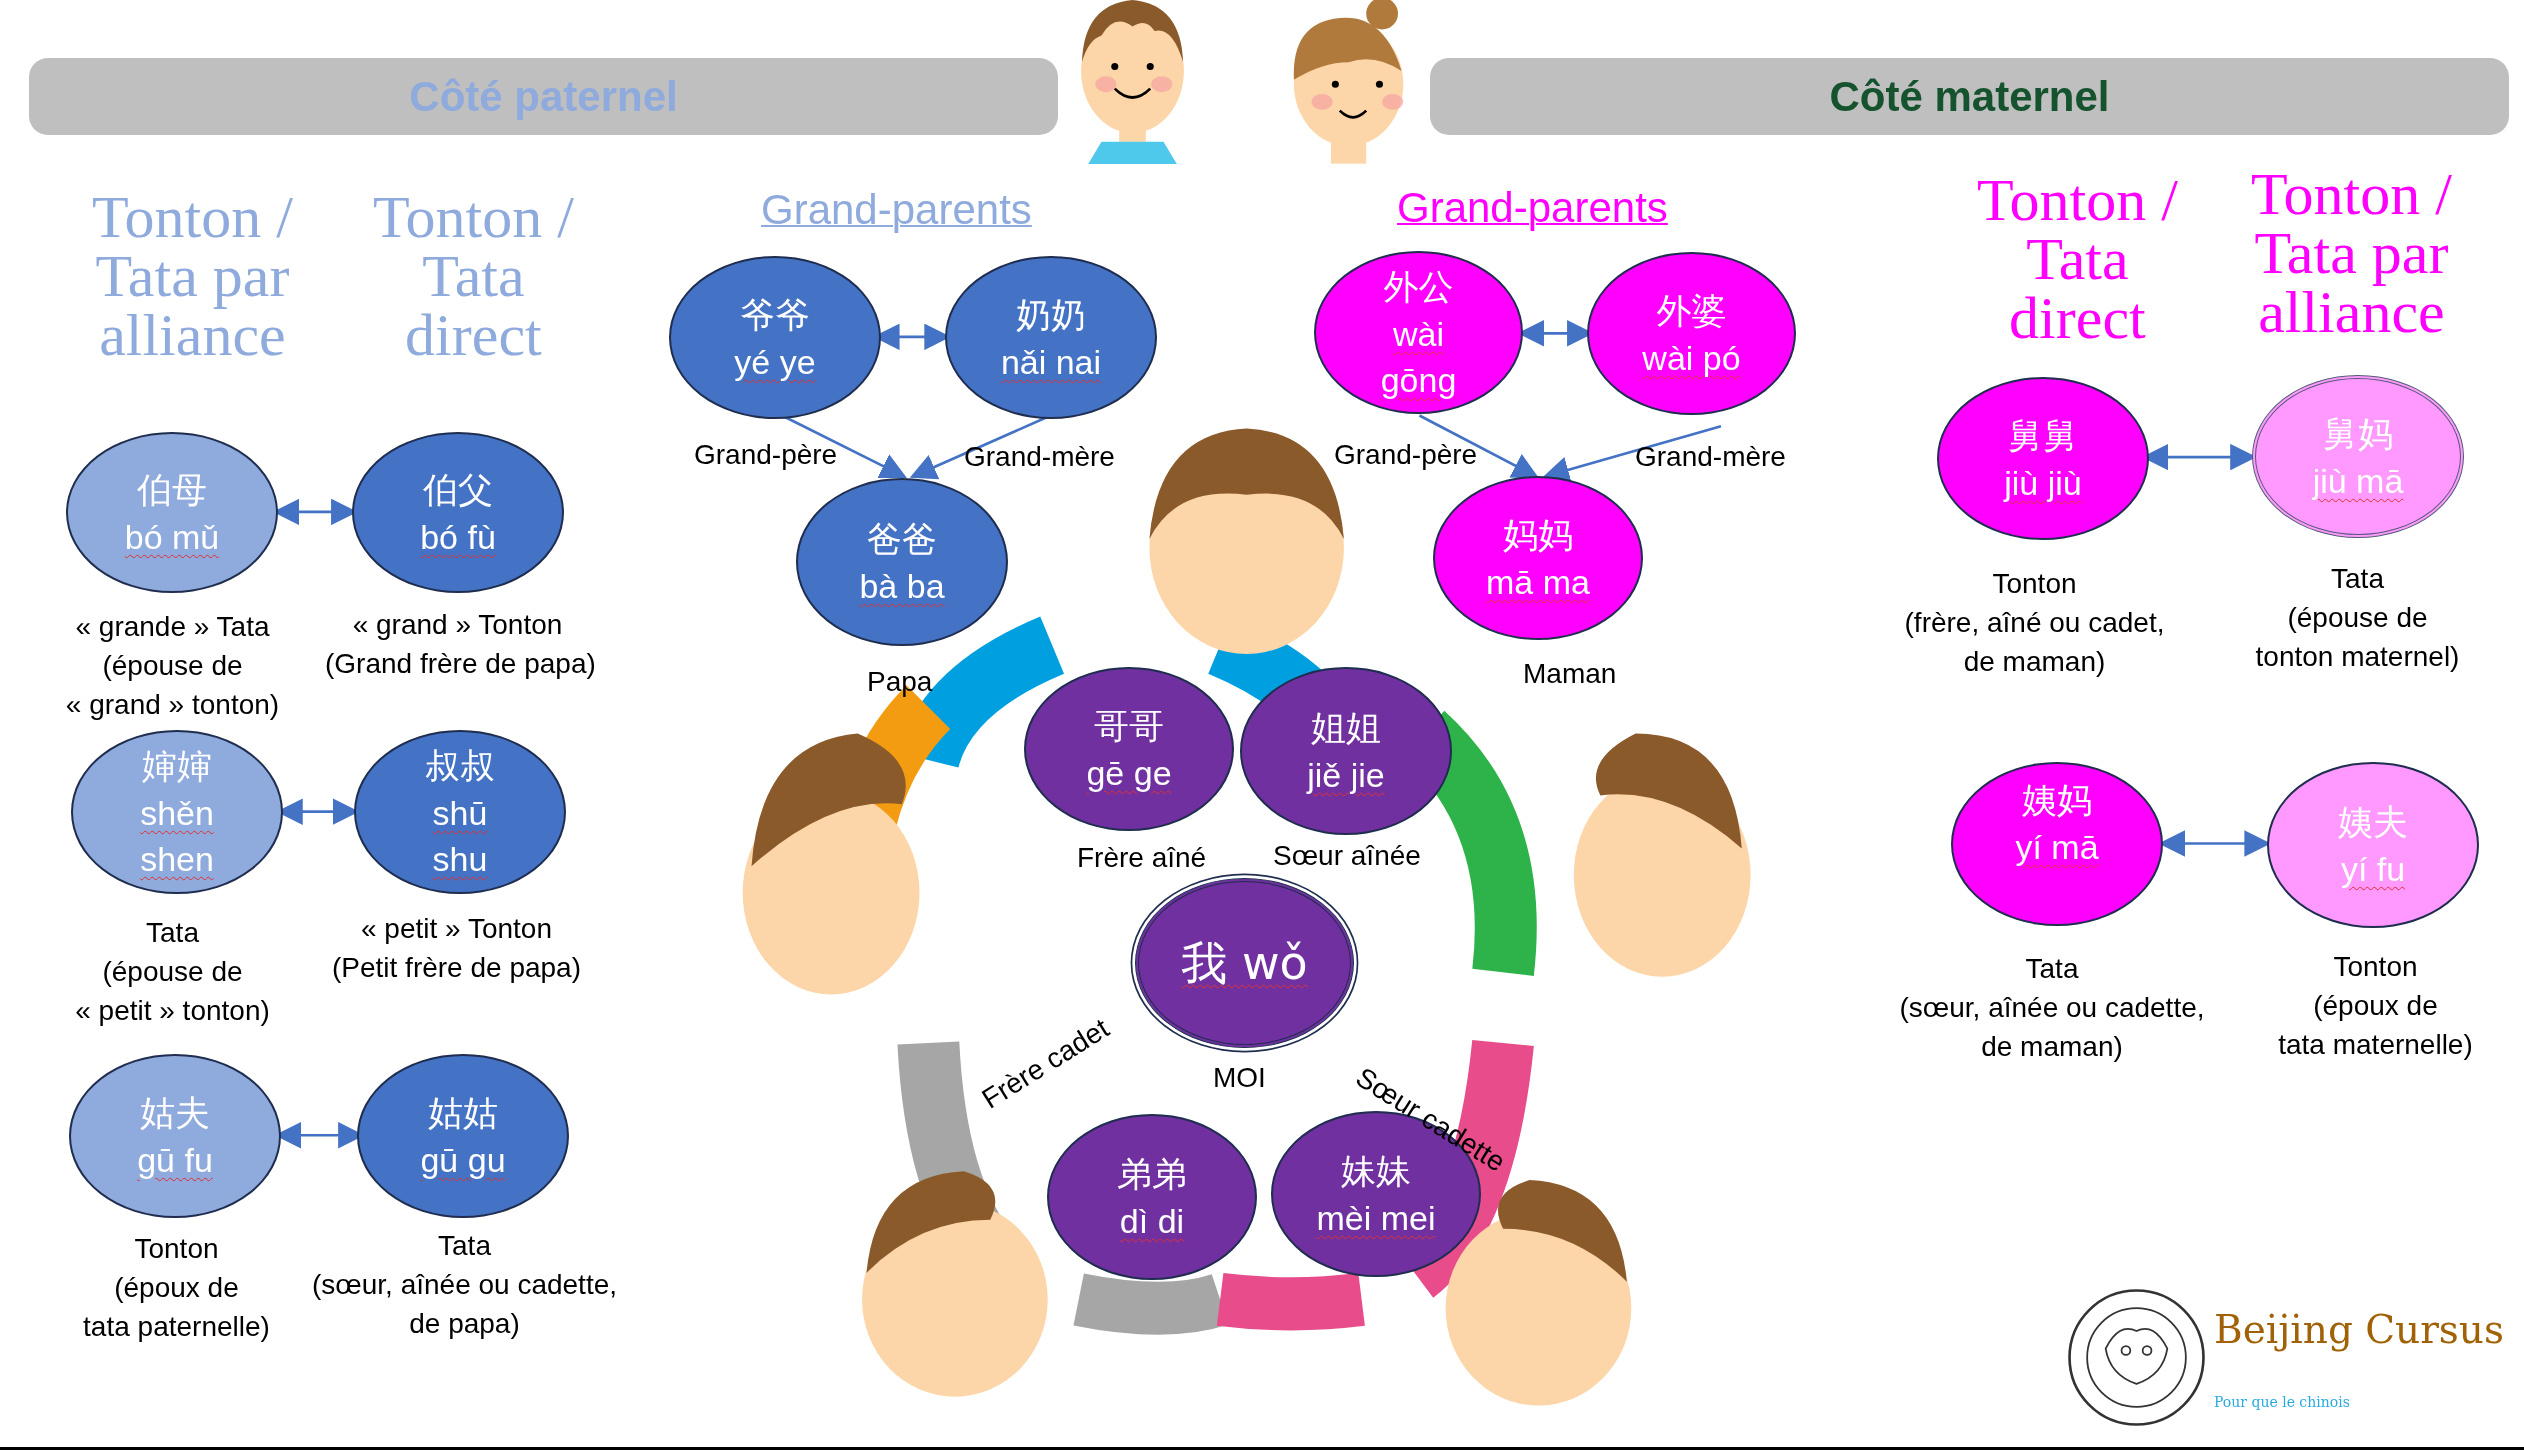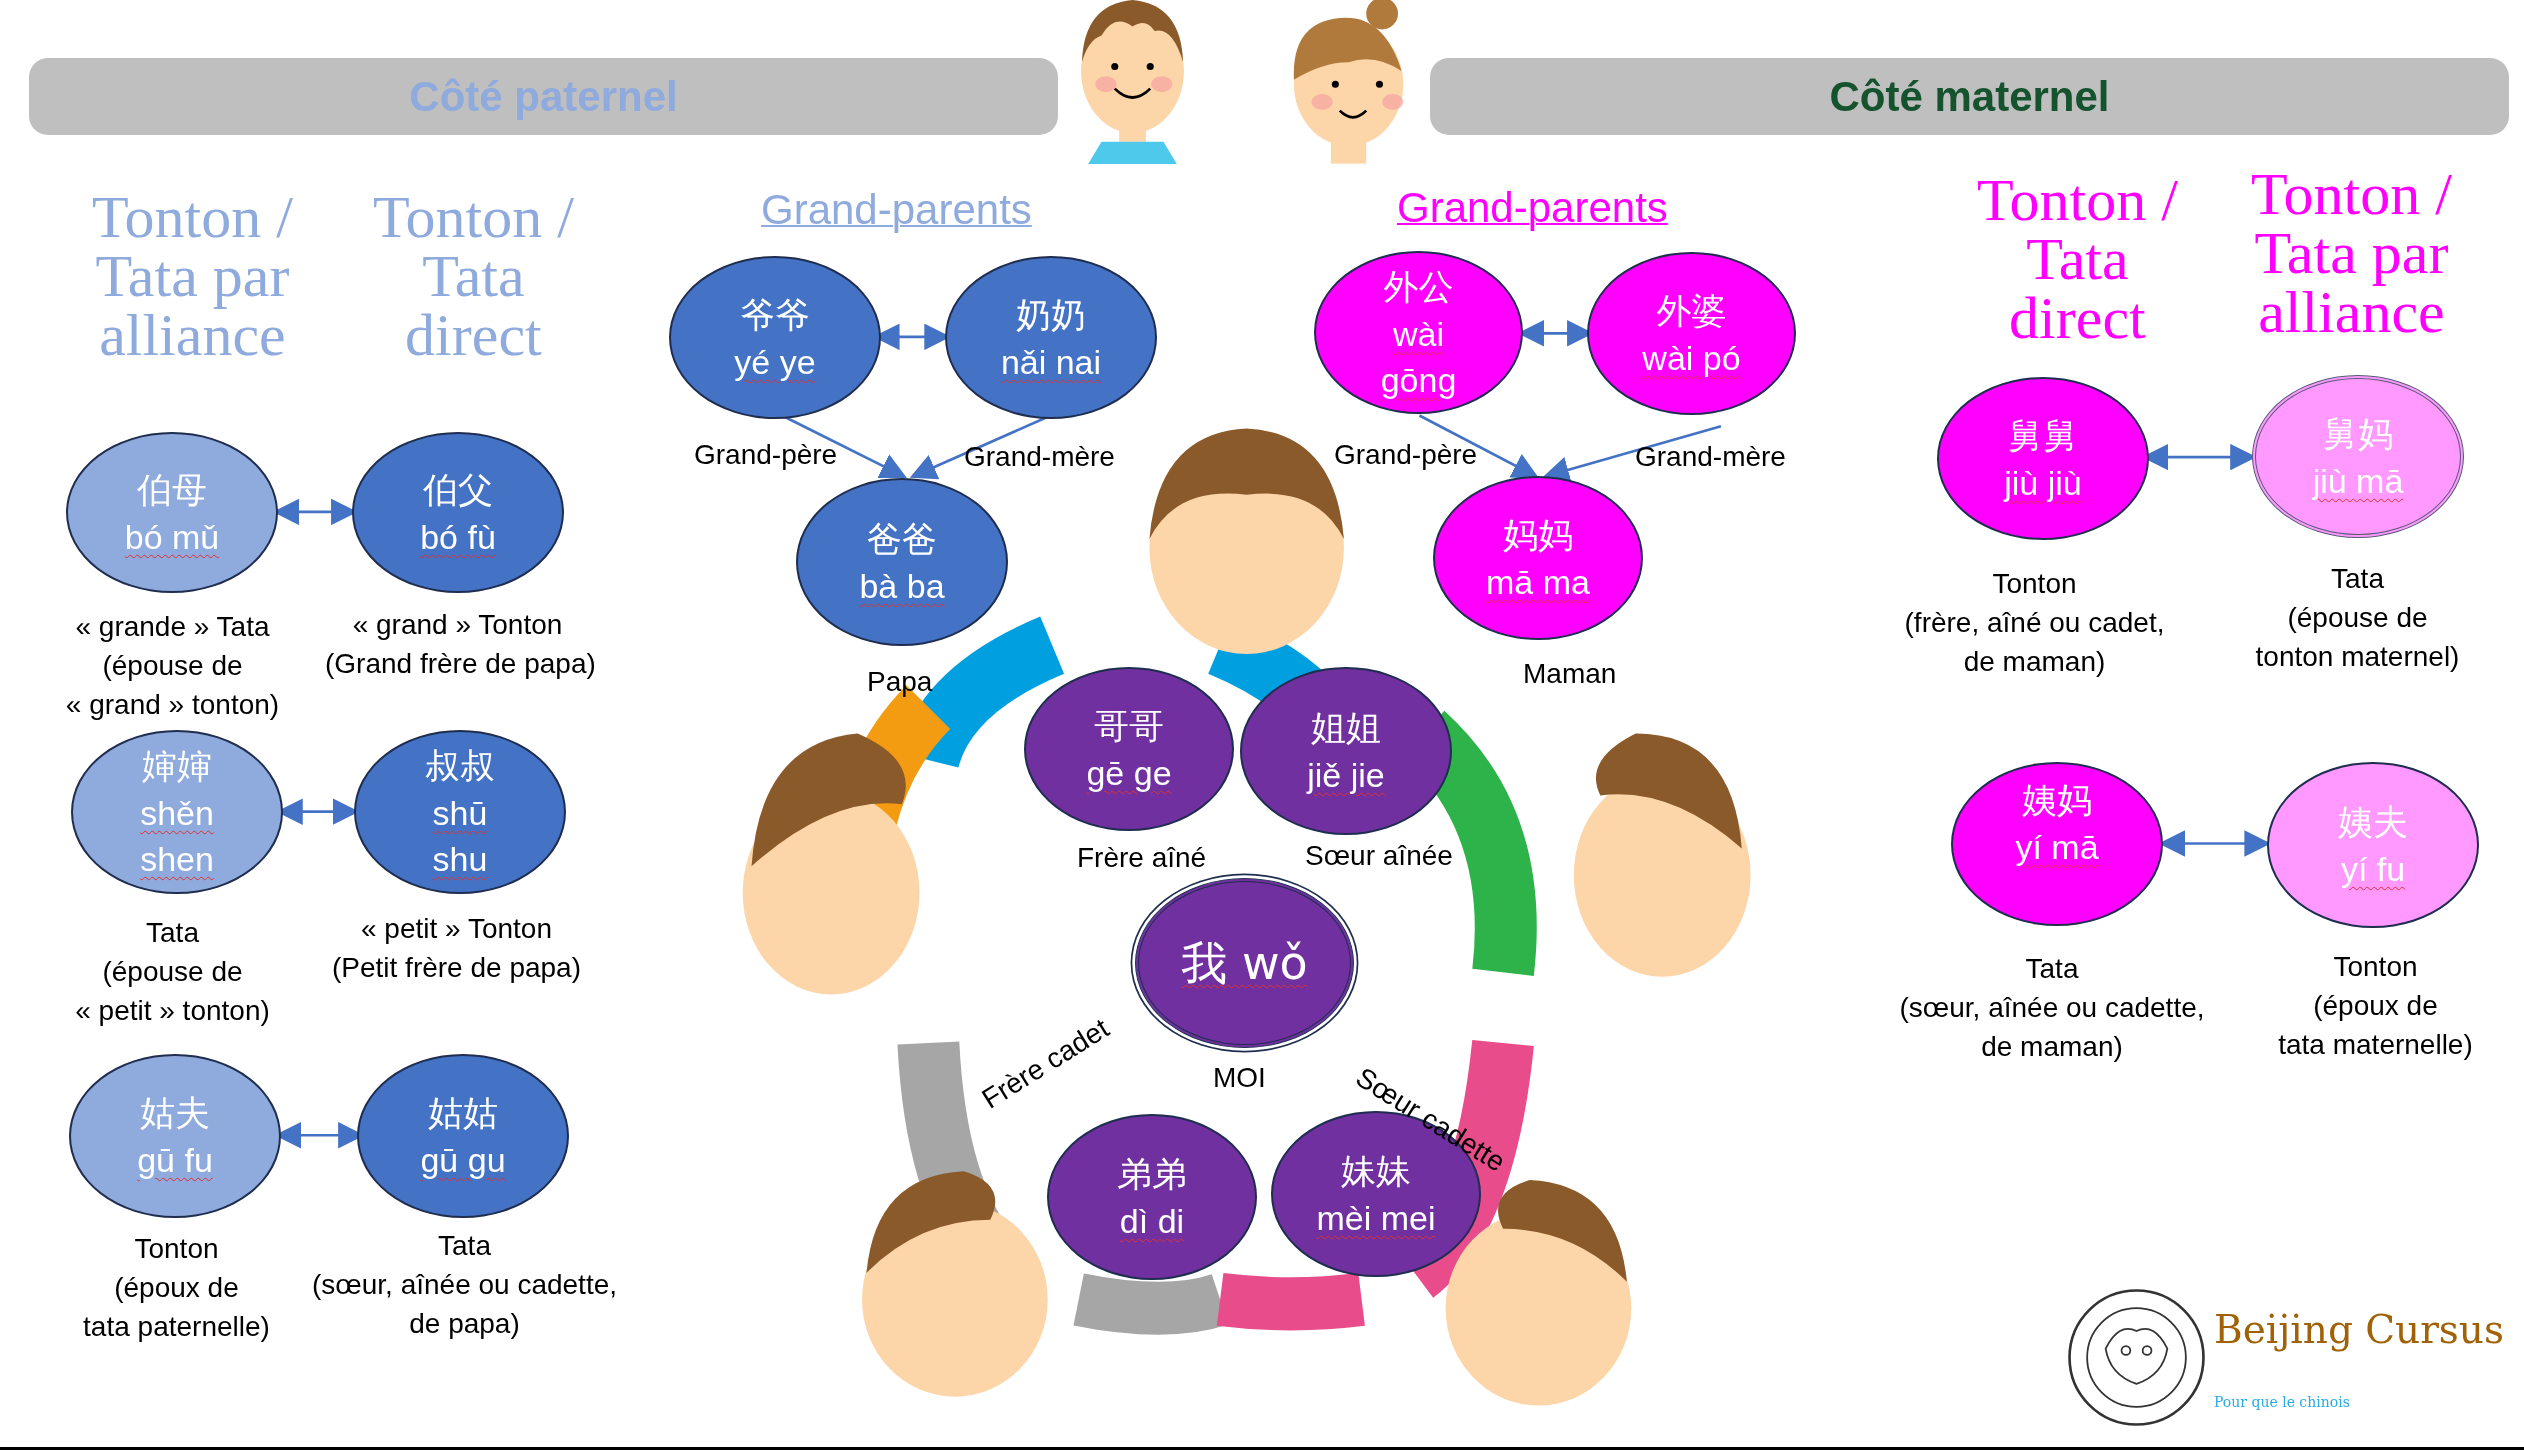--- a/index.html
+++ b/index.html
@@ -218,21 +218,21 @@
 
 <div class="node" style="left:1024px;top:667px;width:210px;height:164px;background:#7030a0;">
   <div class="hz">哥哥</div>
   <div class="py">gē ge</div>
 </div>
 <div class="node" style="left:1240px;top:667px;width:212px;height:168px;background:#7030a0;">
   <div class="hz">姐姐</div>
   <div class="py">jiě jie</div>
 </div>
 <div class="lbl" style="left:1077px;top:838px;">Frère aîné</div>
-<div class="lbl" style="left:1273px;top:836px;margin-left:32px;">Sœur aînée</div>
+<div class="lbl" style="left:1273px;top:836px;">Sœur aînée</div>
 
 <div class="node" style="left:1135px;top:878px;width:219px;height:170px;background:#7030a0;border:4.4px double #1f2d4f;box-shadow:0 0 0 2.7px #fff, 0 0 0 4.4px #1f2d4f;">
   <div class="py" style="font-family:'DejaVu Sans',sans-serif;font-size:46px;">我 wǒ</div>
 </div>
 <div class="lbl" style="left:1213px;top:1058px;">MOI</div>
 
 <div class="node" style="left:1047px;top:1114px;width:210px;height:166px;background:#7030a0;">
   <div class="hz">弟弟</div>
   <div class="py">dì di</div>
 </div>

